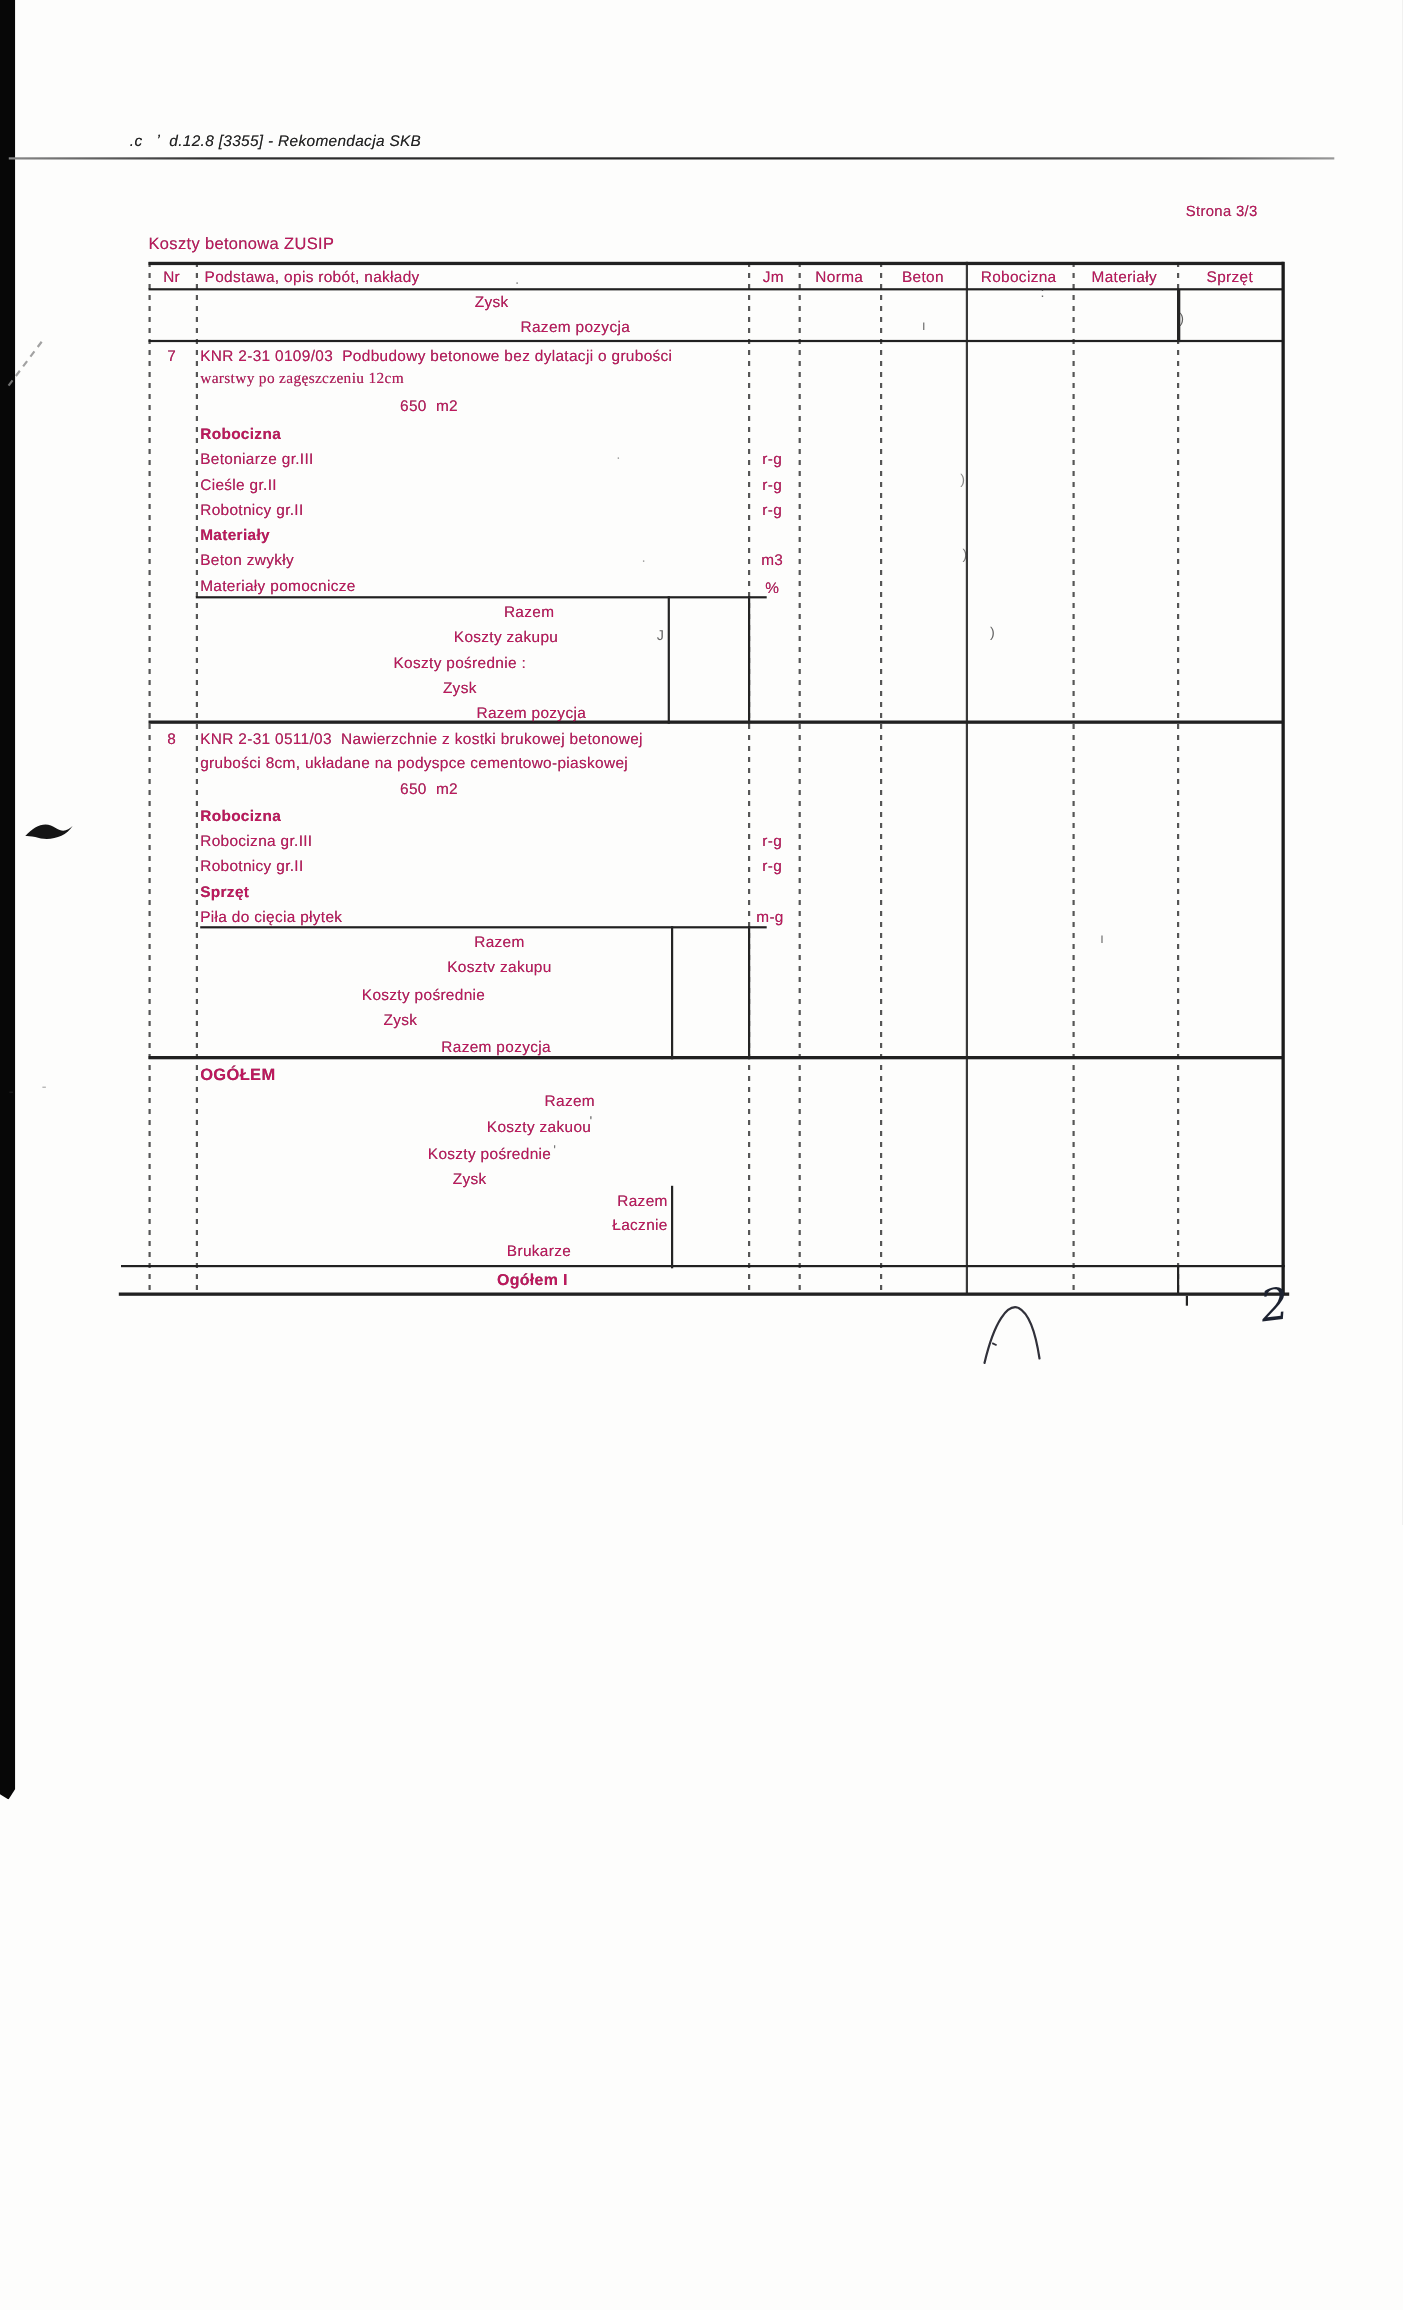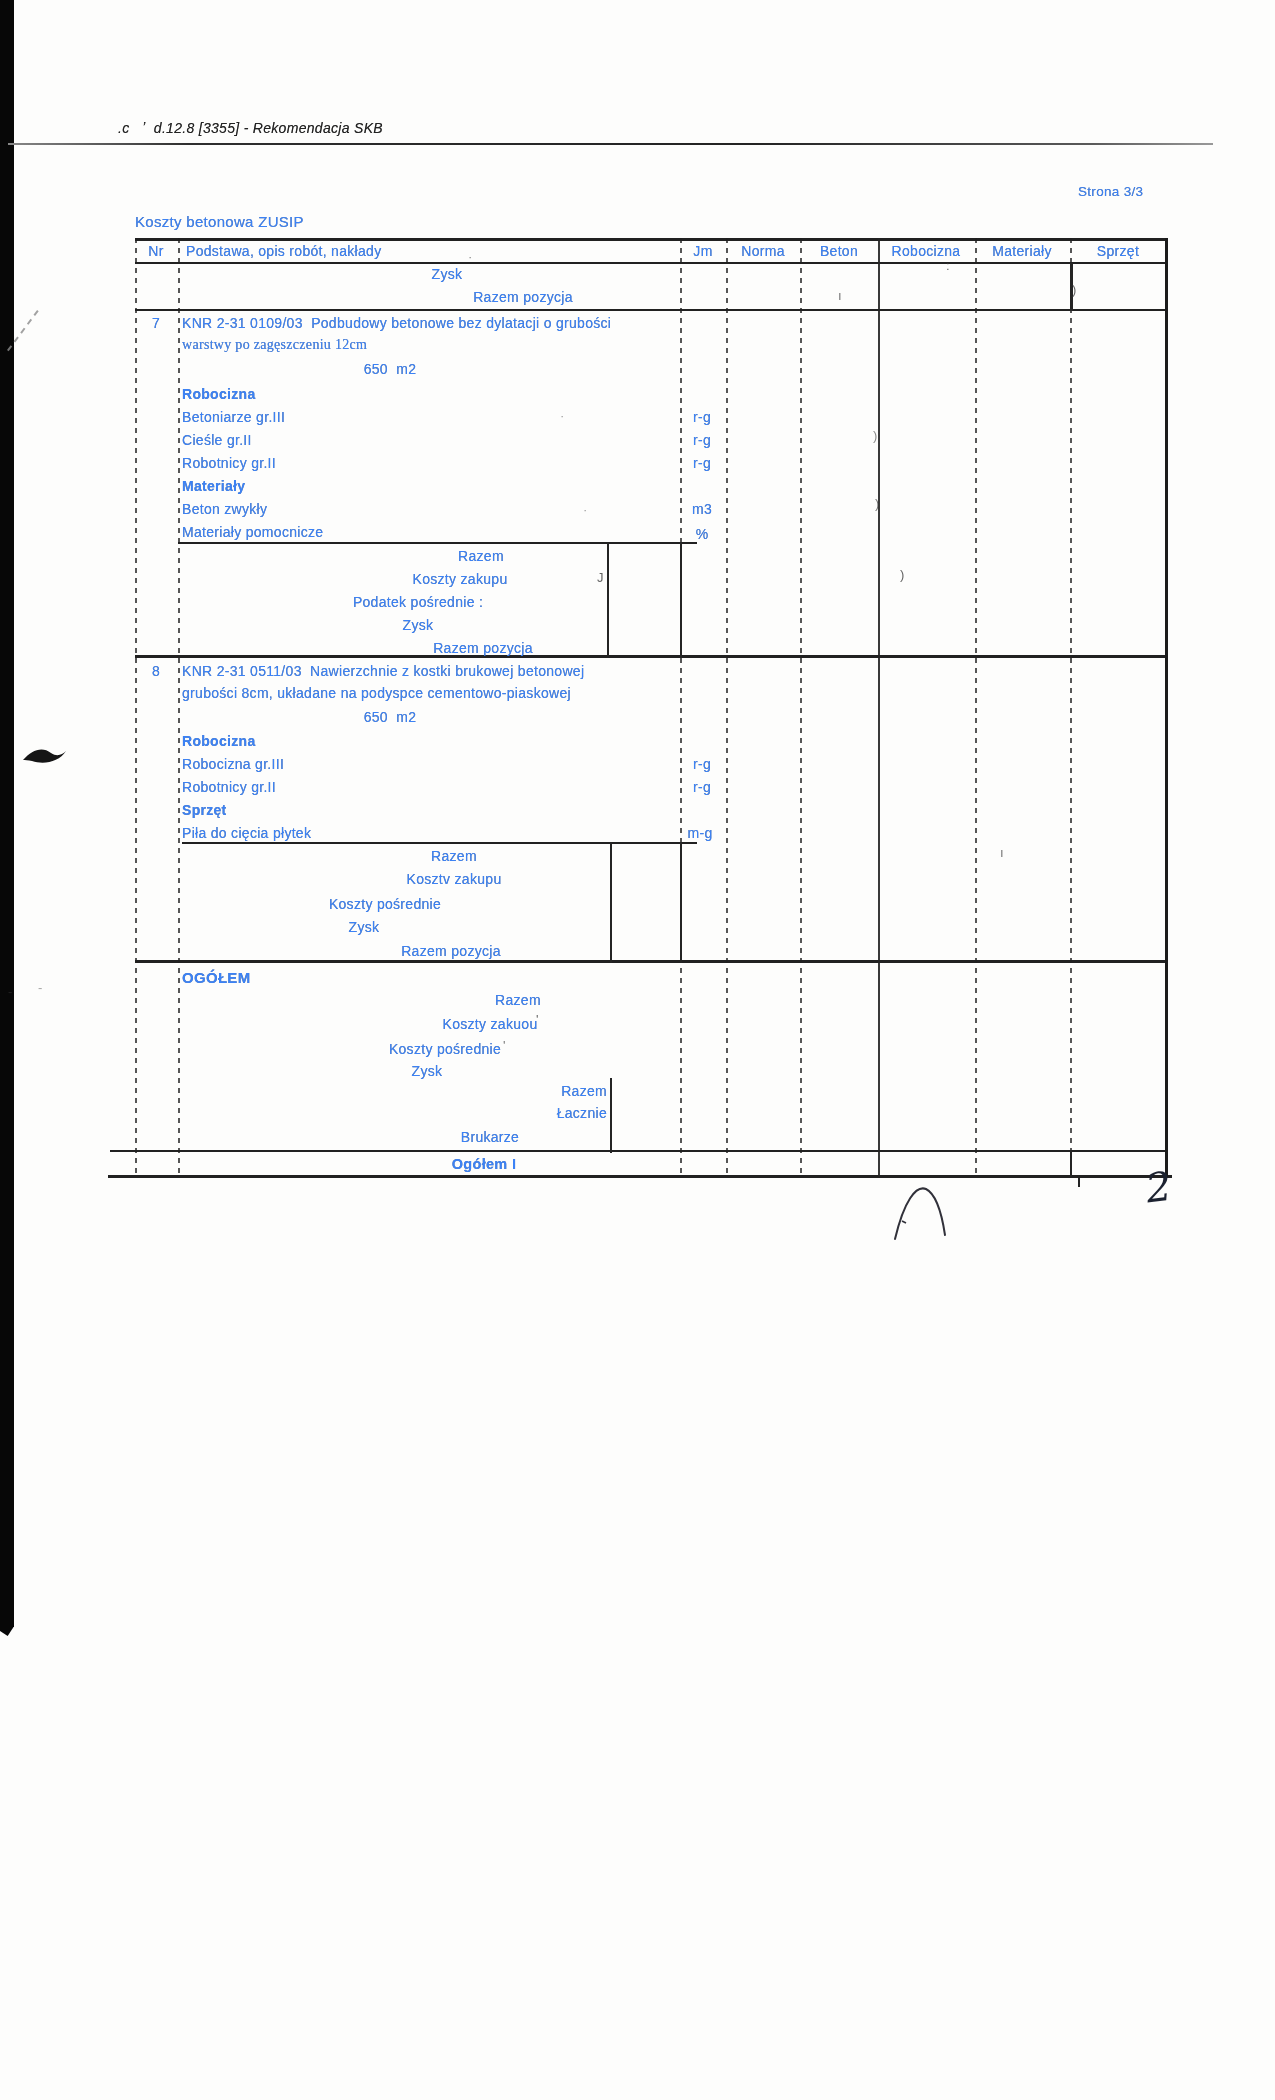--- a/index.html
+++ b/index.html
@@ -1,18 +1,18 @@
 <!DOCTYPE html>
 <html><head>
 <meta charset="utf-8">
 <style>
   html,body{margin:0;padding:0;background:#e8e8e8;}
   .page{position:relative;width:1275px;height:2100px;background:#fdfdfc;overflow:hidden;
         font-family:"Liberation Sans",sans-serif;}
-  .t{position:absolute;font:14px/1.15 "Liberation Sans",sans-serif;color:#3b82f6;
+  .t{position:absolute;font:14px/1.15 "Liberation Sans",sans-serif;color:#be185d;
      letter-spacing:.3px;white-space:pre;text-shadow:0 0 .4px rgba(25,25,25,.55);}
   .b{font-weight:bold;}
   .i{font-style:italic;}
   .cx{transform:translateX(-50%);}
   .rx{transform:translateX(-100%);}
   .blr{filter:blur(.45px);}
   .hl{position:absolute;background:#212121;}
   .vl{position:absolute;}
   .vdash{width:2px;background-image:repeating-linear-gradient(180deg,rgba(30,30,30,.75) 0 5px,rgba(30,30,30,0) 5px 10px);}
   .vsolid{width:2px;background:#242424;}
@@ -91,21 +91,21 @@
   <div class="t" style="left:182px;top:455px;">Robotnicy gr.II</div>
   <div class="t cx" style="left:702px;top:455px;">r-g</div>
   <div class="t b" style="left:182px;top:478px;">Materiały</div>
   <div class="t" style="left:182px;top:501px;">Beton zwykły</div>
   <div class="t cx" style="left:702px;top:501px;">m3</div>
   <div class="t" style="left:182px;top:524px;">Materiały pomocnicze</div>
   <div class="t cx" style="left:702px;top:526px;">%</div>
 
   <div class="t cx" style="left:481px;top:548px;">Razem</div>
   <div class="t cx" style="left:460px;top:571px;">Koszty zakupu</div>
-  <div class="t cx" style="left:418px;top:594px;">Podatek pośrednie :</div>
+  <div class="t cx" style="left:418px;top:594px;">Koszty pośrednie :</div>
   <div class="t cx" style="left:418px;top:617px;">Zysk</div>
   <div class="t cx" style="left:483px;top:640px;">Razem pozycja</div>
 
   <div class="t cx" style="left:156px;top:663px;">8</div>
   <div class="t" style="left:182px;top:663px;">KNR 2-31 0511/03  Nawierzchnie z kostki brukowej betonowej</div>
   <div class="t" style="left:182px;top:685px;">grubości 8cm, układane na podyspce cementowo-piaskowej</div>
   <div class="t cx" style="left:390px;top:709px;">650  m2</div>
 
   <div class="t b" style="left:182px;top:733px;">Robocizna</div>
   <div class="t" style="left:182px;top:756px;">Robocizna gr.III</div>

